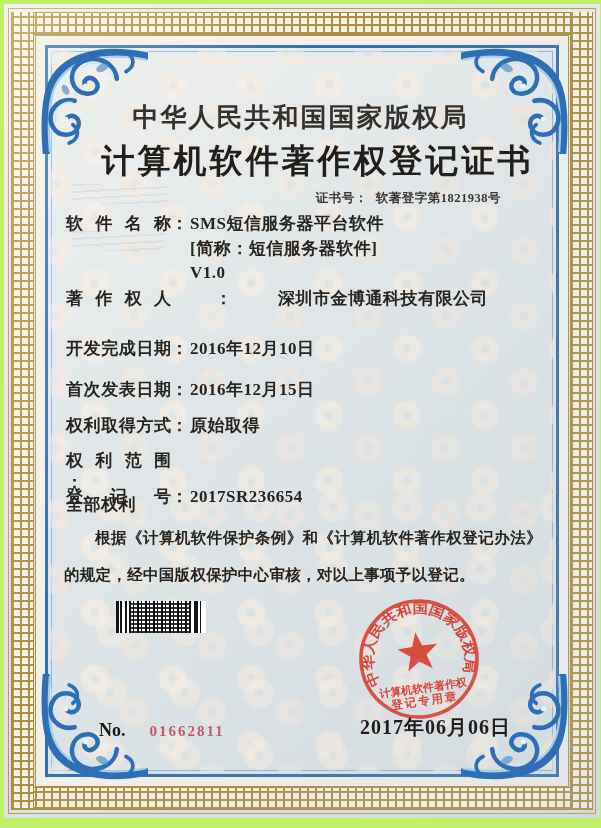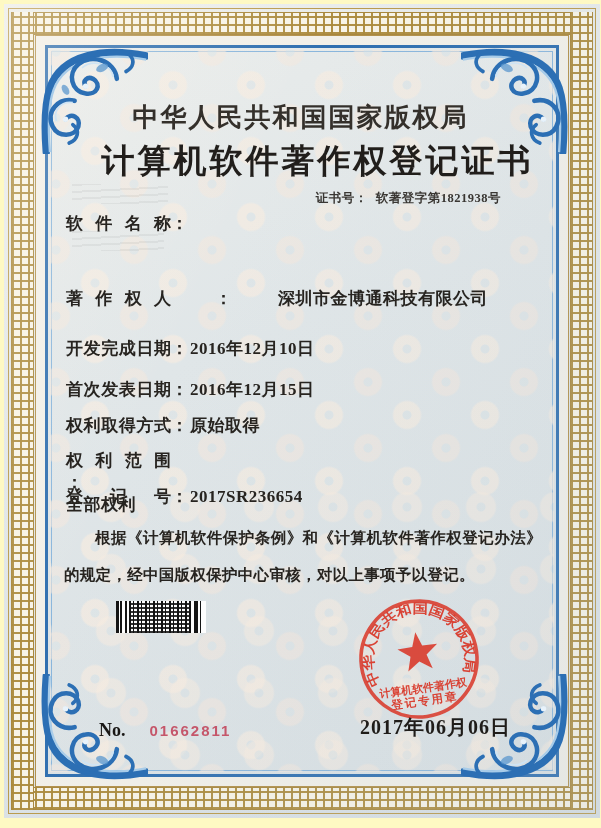--- a/index.html
+++ b/index.html
@@ -1,21 +1,21 @@
 <!DOCTYPE html>
 <html><head>
 <meta charset="utf-8">
 <style>
   html,body{margin:0;padding:0;}
   body{
     width:601px;height:828px;background:#f7f7f4;
     font-family:"Liberation Serif","DejaVu Serif",serif;
     position:relative;overflow:hidden;
   }
-  .photo{position:absolute;inset:0;background:#fef9c3;}
+  .photo{position:absolute;inset:0;background:#bef264;}
   
   .cert{
     position:absolute;left:4px;top:4px;right:1px;bottom:10px;
     background:linear-gradient(160deg,#eceeec 0%,#e2e7e9 38%,#dde3e6 70%,#d9e0e3 100%);
   }
   
   .gold-outer{position:absolute;inset:4px;border:1px solid #b99a4c;}
   .band{position:absolute;background-color:#f8f4e7;
     background-image:
       repeating-linear-gradient(90deg,rgba(171,138,60,.95) 0 2px,transparent 2px 8px),
@@ -83,21 +83,21 @@
   .bc-r{width:17px;background:repeating-linear-gradient(90deg,#141414 0 2px,#fdfdfd 2px 5px,#141414 5px 9px,#fdfdfd 9px 11px,#141414 11px 12px,#fdfdfd 12px 17px);}
   
   .seal{position:absolute;left:356px;top:596px;width:126px;height:126px;
     transform:rotate(-8deg);opacity:.95;mix-blend-mode:multiply;}
   .seal svg{width:100%;height:100%;display:block;}
   .seal-date{position:absolute;left:360px;top:714px;font-size:20px;font-weight:700;
     color:#1f1c19;letter-spacing:1px;z-index:5;}
   
   .serial{position:absolute;left:99px;top:720px;display:flex;align-items:baseline;z-index:5;}
   .serial .pfx{font-size:18px;font-weight:700;color:#191715;margin-right:24px;}
-  .serial .num{font-family:Liberation Sans, sans-serif;font-size:15px;font-weight:600;
+  .serial .num{font-family:Liberation Serif, serif;font-size:15px;font-weight:600;
     color:#c5566a;letter-spacing:2px;}
 </style>
 </head>
 <body>
 
 <div class="photo">
   <div class="cert">
     <div class="gold-outer"></div>
     <div class="band band-top"></div>
     <div class="band band-bottom"></div>
@@ -178,20 +178,25 @@
 
     <div class="title">中华人民共和国国家版权局</div>
     <div class="subtitle">计算机软件著作权登记证书</div>
     <div class="certno">
       <span>证书号：</span><span class="v">软著登字第1821938号</span>
     </div>
 
     <div class="row r0">
       <span class="lbl">软 件 名 称</span>
         <span class="colon">：</span>
+      <div class="vlines">
+        <div class="vline">SMS短信服务器平台软件</div>
+        <div class="vline">[简称：短信服务器软件]</div>
+        <div class="vline">V1.0</div>
+      </div>
     </div>
 
     <div class="row r1">
       <span class="lbl">著 作 权 人</span>
         <span class="colon">：</span>
       <span class="val">深圳市金博通科技有限公司</span>
     </div>
     <div class="row r2">
       <span class="lbl">开发完成日期</span>
         <span class="colon">：</span>

